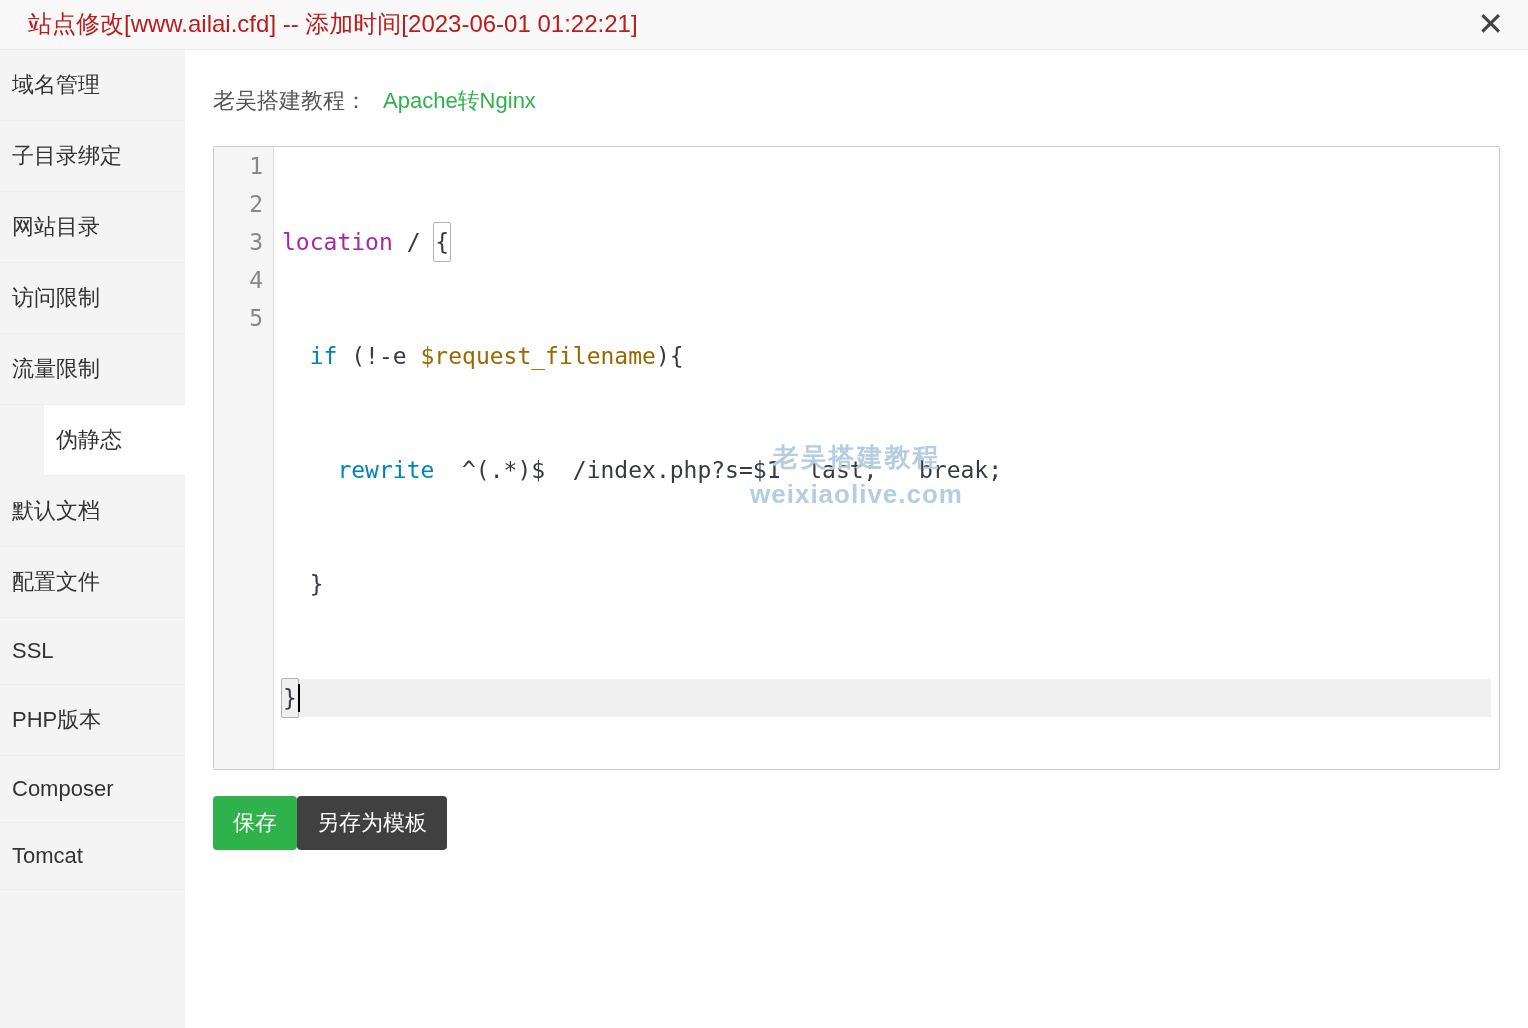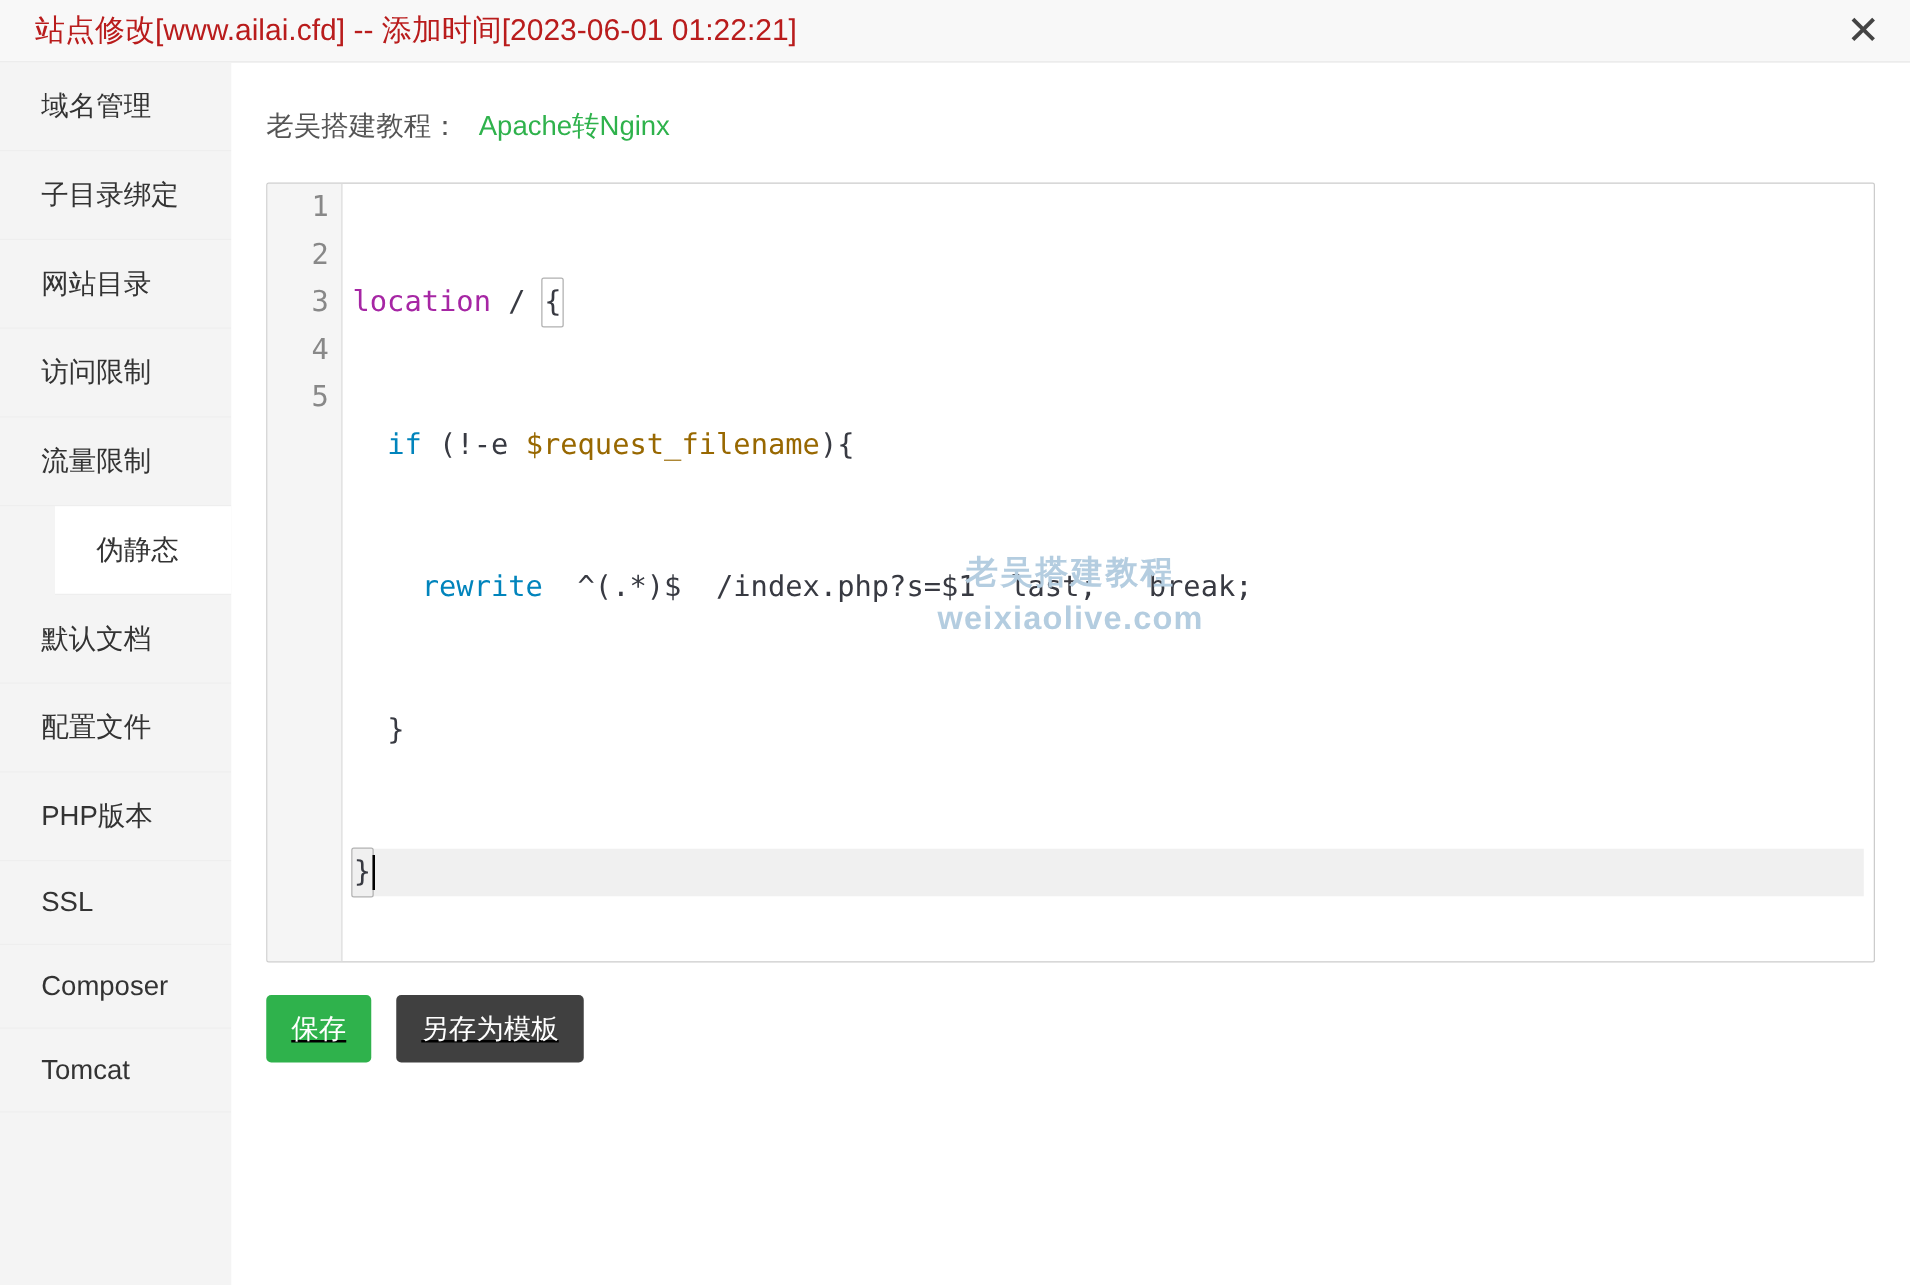--- a/index.html
+++ b/index.html
@@ -38,21 +38,21 @@
 .main {
   display: flex;
   height: calc(100% - 50px);
 }
 .sidebar {
   width: 185px;
   background: #f4f4f4;
   overflow-y: auto;
 }
 .nav-item {
-  padding: 20px 0 20px 33px;
+  padding: 20px 0 20px 12px;
   font-size: 22px;
   color: #333;
   cursor: pointer;
   border-bottom: 1px solid #eee;
 }
 .nav-item.active {
   background: #fff;
   margin-left: 44px;
 }
 .content {
@@ -169,22 +169,21 @@
 }
 .watermark-line2 {
   font-size: 26px;
   font-weight: bold;
   letter-spacing: 1px;
   margin-top: 4px;
 }
 .button-row {
   margin-top: 26px;
   display: flex;
-  gap: 20px;
-  text-decoration: underline;
+  gap: 0;
 }
 .btn {
   padding: 12px 20px;
   font-size: 22px;
   border: none;
   border-radius: 4px;
   cursor: pointer;
   color: #fff;
 }
 .btn-save {
@@ -205,22 +204,22 @@
 <div class="main">
   <div class="sidebar">
     <div class="nav-item">域名管理</div>
     <div class="nav-item">子目录绑定</div>
     <div class="nav-item">网站目录</div>
     <div class="nav-item">访问限制</div>
     <div class="nav-item">流量限制</div>
     <div class="nav-item active">伪静态</div>
     <div class="nav-item">默认文档</div>
     <div class="nav-item">配置文件</div>
+    <div class="nav-item">SSL</div>
     <div class="nav-item">PHP版本</div>
-    <div class="nav-item">SSL</div>
     <div class="nav-item">Composer</div>
     <div class="nav-item">Tomcat</div>
   </div>
 
   <div class="content">
 
     <div class="top-row">
       <span class="tool-label">老吴搭建教程：</span>
       <a class="tool-link">Apache转Nginx</a>
     </div>

